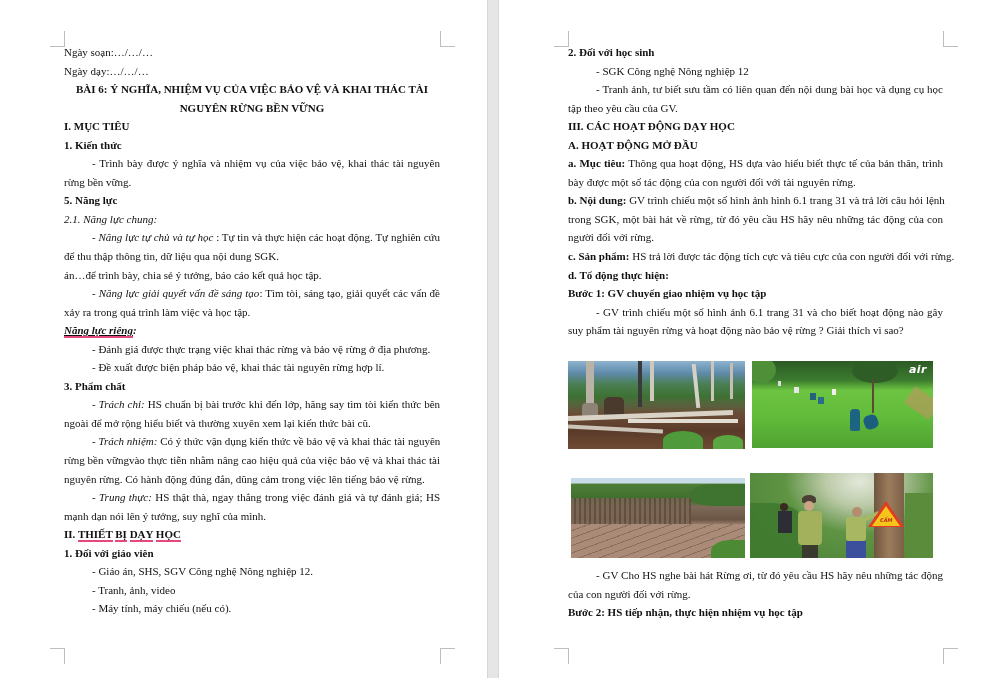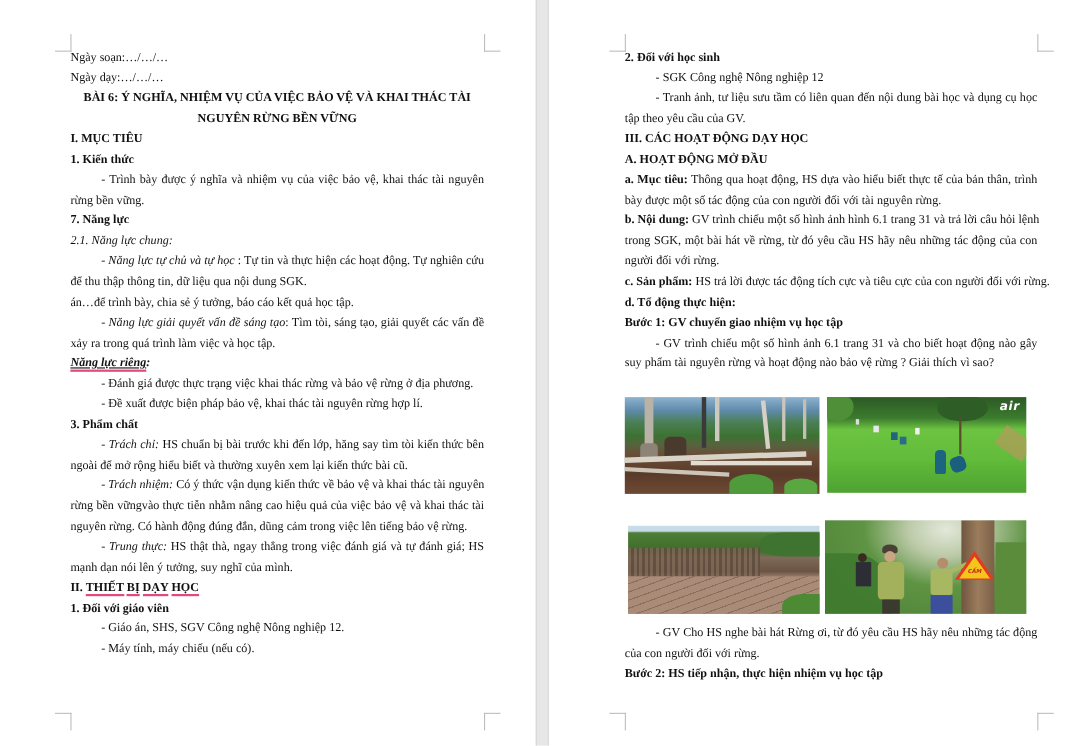--- a/index.html
+++ b/index.html
@@ -64,48 +64,49 @@
 
 <div class="text-block left-text">
   <div class="line">Ngày soạn:…/…/…</div>
   <div class="line">Ngày dạy:…/…/…</div>
   <div class="line c b">BÀI 6: Ý NGHĨA, NHIỆM VỤ CỦA VIỆC BẢO VỆ VÀ KHAI THÁC TÀI</div>
   <div class="line c b">NGUYÊN RỪNG BỀN VỮNG</div>
   <div class="line b">I. MỤC TIÊU</div>
   <div class="line b">1. Kiến thức</div>
   <div class="line j ind">- Trình bày được ý nghĩa và nhiệm vụ của việc bảo vệ, khai thác tài nguyên</div>
   <div class="line">rừng bền vững.</div>
-  <div class="line b">7. Năng lực</div>
+  <div class="line b">5. Năng lực</div>
   <div class="line i">2.1. Năng lực chung:</div>
   <div class="line j ind"><span>- </span><span class="i">Năng lực tự chủ và tự học</span><span> : Tự tin và thực hiện các hoạt động. Tự nghiên cứu</span></div>
   <div class="line">để thu thập thông tin, dữ liệu qua nội dung SGK.</div>
   <div class="line">án…để trình bày, chia sẻ ý tưởng, báo cáo kết quả học tập.</div>
   <div class="line j ind"><span>- </span><span class="i">Năng lực giải quyết vấn đề sáng tạo</span><span>: Tìm tòi, sáng tạo, giải quyết các vấn đề</span></div>
   <div class="line">xảy ra trong quá trình làm việc và học tập.</div>
   <div class="line b i"><span class="ul sq">Năng lực riêng</span><span>:</span></div>
   <div class="line ind">- Đánh giá được thực trạng việc khai thác rừng và bảo vệ rừng ở địa phương.</div>
   <div class="line ind">- Đề xuất được biện pháp bảo vệ, khai thác tài nguyên rừng hợp lí.</div>
   <div class="line b">3. Phẩm chất</div>
   <div class="line j ind"><span>- </span><span class="i">Trách chỉ:</span><span> HS chuẩn bị bài trước khi đến lớp, hăng say tìm tòi kiến thức bên</span></div>
   <div class="line">ngoài để mở rộng hiểu biết và thường xuyên xem lại kiến thức bài cũ.</div>
   <div class="line j ind"><span>- </span><span class="i">Trách nhiệm:</span><span> Có ý thức vận dụng kiến thức về bảo vệ và khai thác tài nguyên</span></div>
   <div class="line j">rừng  bền vữngvào thực tiễn nhằm nâng cao hiệu quả của việc bảo vệ và khai thác tài</div>
   <div class="line">nguyên rừng. Có hành động đúng đắn, dũng cảm trong việc lên tiếng bảo vệ rừng.</div>
   <div class="line j ind"><span>- </span><span class="i">Trung thực:</span><span> HS thật thà, ngay thẳng trong việc đánh giá và tự đánh giá; HS</span></div>
   <div class="line">mạnh dạn nói lên ý tưởng, suy nghĩ của mình.</div>
   <div class="line b"><span>II. </span><span class="sq">THIẾT</span> <span class="sq">BỊ</span> <span class="sq">DẠY</span> <span class="sq">HỌC</span></div>
   <div class="line b">1. Đối với giáo viên</div>
   <div class="line ind">- Giáo án, SHS, SGV Công nghệ Nông nghiệp 12.</div>
+  <div class="line ind">- Tranh, ảnh, video</div>
   <div class="line ind">- Máy tính, máy chiếu (nếu có).</div>
 </div>
 
 <div class="text-block right-text">
   <div class="line b">2. Đối với học sinh</div>
   <div class="line ind">- SGK Công nghệ Nông nghiệp 12</div>
-  <div class="line j ind">- Tranh ảnh, tư liệu sưu tầm có liên quan đến nội dung bài học và dụng cụ học</div>
+  <div class="line j ind">- Tranh ảnh, tư biết sưu tầm có liên quan đến nội dung bài học và dụng cụ học</div>
   <div class="line">tập theo yêu cầu của GV.</div>
   <div class="line b">III. CÁC HOẠT ĐỘNG DẠY HỌC</div>
   <div class="line b">A. HOẠT ĐỘNG MỞ ĐẦU</div>
   <div class="line j"><span class="b">a. Mục tiêu:</span><span> Thông qua hoạt động, HS dựa vào hiểu biết thực tế của bản thân, trình</span></div>
   <div class="line">bày được một số tác động của con người đối với tài nguyên rừng.</div>
   <div class="line j"><span class="b">b. Nội dung:</span><span> GV trình chiếu một số hình ảnh hình 6.1 trang 31 và trả  lời câu hỏi lệnh</span></div>
   <div class="line j">trong SGK, một bài hát về rừng, từ đó yêu cầu HS hãy nêu những tác động của con</div>
   <div class="line">người đối với rừng.</div>
   <div class="line"><span class="b">c. Sản phẩm:</span><span> HS trả lời được tác động tích cực và tiêu cực của con người đối với rừng.</span></div>
   <div class="line b">d. Tổ động thực hiện:</div>

